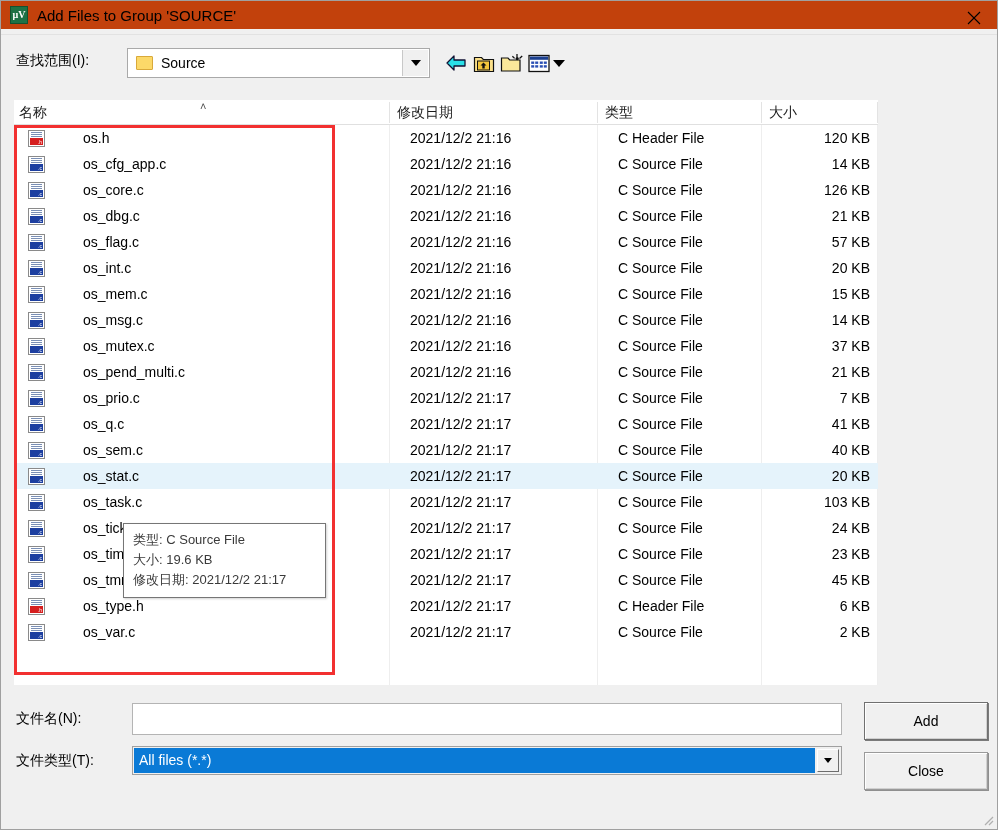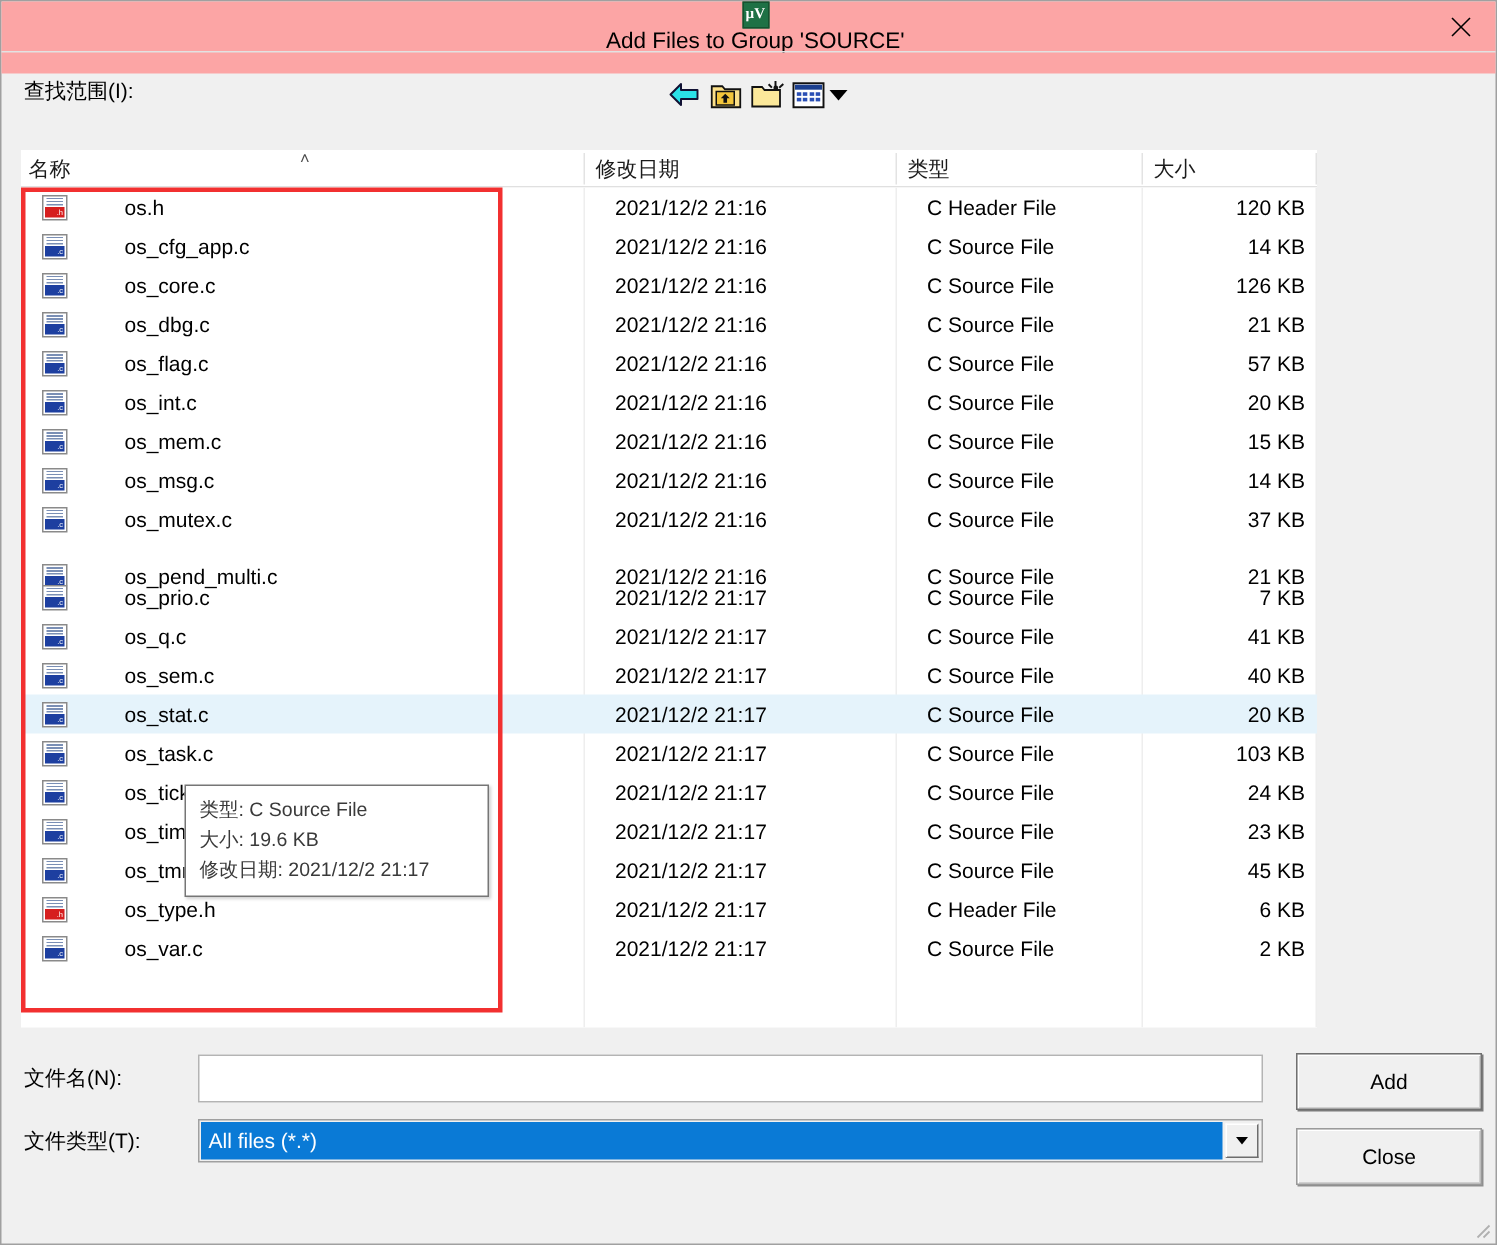--- a/index.html
+++ b/index.html
@@ -24,25 +24,24 @@
     width: 998px; height: 830px;
     background: #f0f0f0;
     border: 1px solid #a0a0a0;
     box-sizing: border-box;
   }
 
   
   #titlebar {
     position: absolute;
     left: 0; top: 0;
-    width: 996px; height: 48px;
-    background: #fca5a5;
+    width: 996px; height: 28px;
+    background: #c2410c;
     display: flex;
     align-items: center;
-    flex-direction: column;
   }
   #app-icon {
     width: 18px; height: 18px;
     margin-left: 9px;
     background: #1e7145;
     border: 1px solid #14522f;
     box-sizing: border-box;
     position: relative;
     flex: 0 0 auto;
   }
@@ -429,20 +428,29 @@
         <line x1="13" y1="1" x2="1" y2="13" stroke="#000" stroke-width="1.1"></line>
       </svg>
     </div>
   </div>
   <div id="titlebar-sep"></div>
 
   <div id="lookin-row">
     <div id="lookin-label">查找范围(I):</div>
   </div>
 
+  <div id="lookin-combo">
+    <div id="lookin-folder-icon">
+      <div class="folder-shape"></div>
+    </div>
+    <div id="lookin-value">Source</div>
+    <div id="lookin-arrow-btn">
+      <div class="tri-down"></div>
+    </div>
+  </div>
 
   <div class="tb-btn" id="tb-back">
     <svg width="22" height="18" viewBox="0 0 22 18" aria-hidden="true">
       <path d="M9 2 L2 9 L9 16 L9 12 L20 12 L20 6 L9 6 Z" fill="#2ae0e8" stroke="#111133" stroke-width="1.3" stroke-linejoin="round"></path>
     </svg>
   </div>
 
   <div class="tb-btn" id="tb-up">
     <svg width="22" height="19" viewBox="0 0 22 19" aria-hidden="true">
       <path d="M1.5 3.5 h7 l1.8 2 h10.2 v12 h-19 Z" fill="#fbe08a" stroke="#111" stroke-width="1.2"></path>
@@ -620,21 +628,21 @@
               <div class="band c">
                 <span class="ext">.c</span>
               </div>
             </div>
             <span class="fname">os_mutex.c</span>
           </div>
           <div class="cell-date">2021/12/2 21:16</div>
           <div class="cell-type">C Source File</div>
           <div class="cell-size">37 KB</div>
         </div>
-        <div class="row" style="top: 234px; margin-top: 12px;">
+        <div class="row" style="top: 234px;">
           <div class="cell-name">
             <div class="fileicon">
               <div class="lines"></div>
               <div class="band c">
                 <span class="ext">.c</span>
               </div>
             </div>
             <span class="fname">os_pend_multi.c</span>
           </div>
           <div class="cell-date">2021/12/2 21:16</div>

